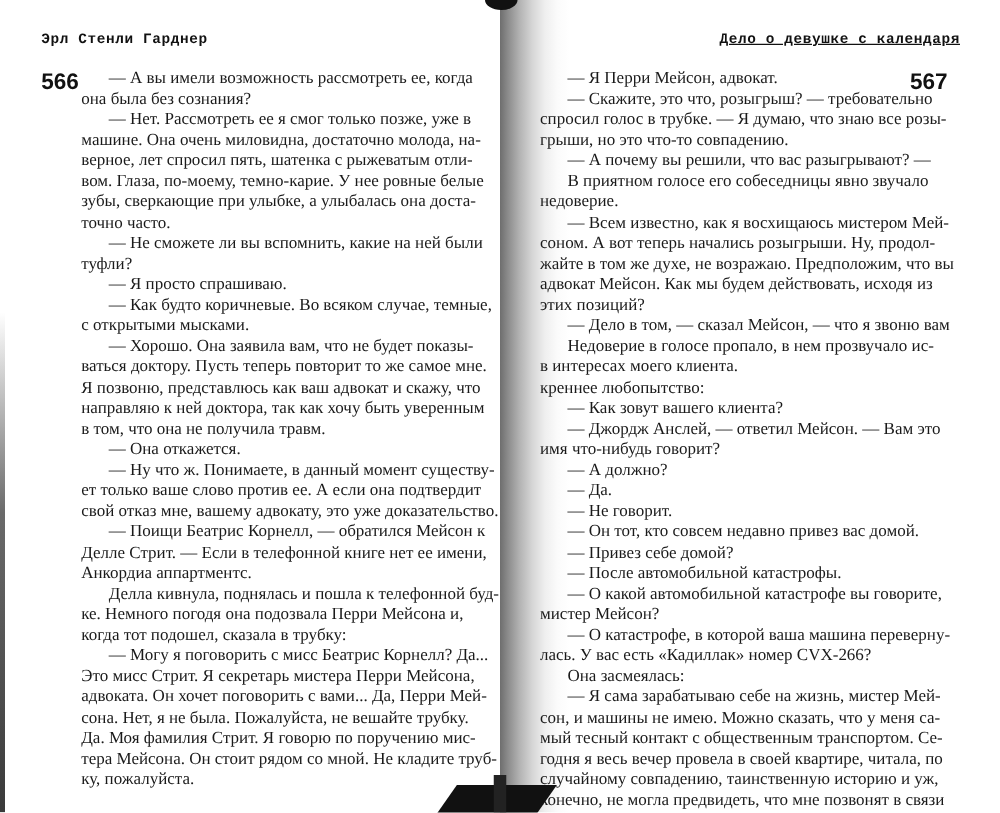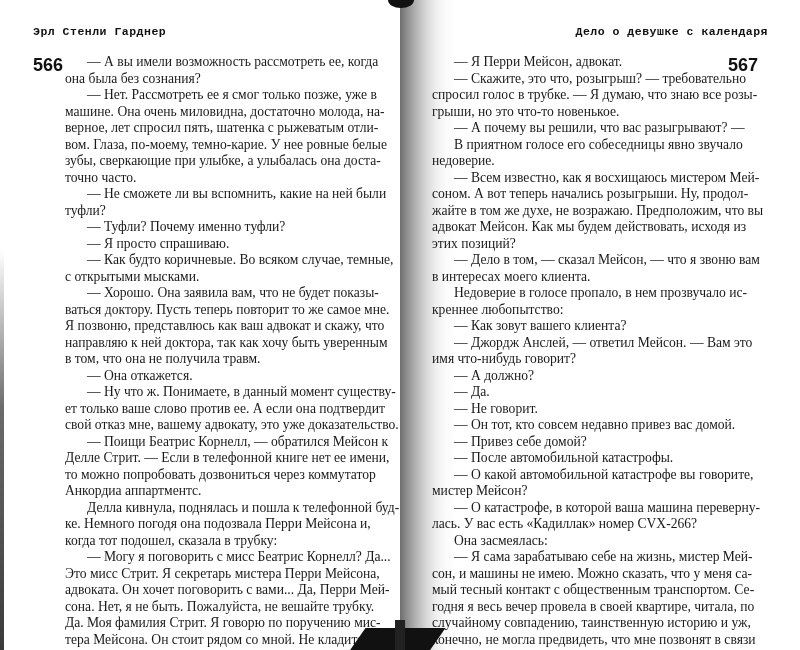--- a/index.html
+++ b/index.html
@@ -35,21 +35,21 @@
     position: absolute; left: 395px; top: 620px; width: 10px; height: 30px;
     background: #222;
   }
   .running-head {
     position: absolute; top: 25px;
     font-family: "Liberation Mono", "DejaVu Sans Mono", monospace;
     font-weight: bold; font-size: 11.5px; letter-spacing: 0.5px; color: #111;
     white-space: nowrap;
   }
   .running-head.left { left: 33px; }
-  .running-head.right { right: 32px; }
+  .running-head.right { right: 32px; text-decoration: underline; }
   .page-num {
     position: absolute; top: 55px;
     font-family: "Liberation Sans", "DejaVu Sans", sans-serif;
     font-weight: bold; font-size: 18px; color: #111;
   }
   .page-num.left { left: 33px; }
   .page-num.right { right: 42px; }
   .text {
     position: absolute; top: 54px;
     font-size: 13.6px; line-height: 16.5px;
@@ -77,69 +77,67 @@
         <span class="line indent">— А вы имели возможность рассмотреть ее, когда</span>
         <span class="line end">она была без сознания?</span>
         <span class="line indent">— Нет. Рассмотреть ее я смог только позже, уже в</span>
         <span class="line">машине. Она очень миловидна, достаточно молода, на-</span>
         <span class="line">верное, лет спросил пять, шатенка с рыжеватым отли-</span>
         <span class="line">вом. Глаза, по-моему, темно-карие. У нее ровные белые</span>
         <span class="line">зубы, сверкающие при улыбке, а улыбалась она доста-</span>
         <span class="line end">точно часто.</span>
         <span class="line indent">— Не сможете ли вы вспомнить, какие на ней были</span>
         <span class="line end">туфли?</span>
-        <span class="line indent end">— Туфли? Почему именно туфли?</span>
         <span class="line indent end">— Я просто спрашиваю.</span>
         <span class="line indent">— Как будто коричневые. Во всяком случае, темные,</span>
         <span class="line end">с открытыми мысками.</span>
         <span class="line indent">— Хорошо. Она заявила вам, что не будет показы-</span>
         <span class="line">ваться доктору. Пусть теперь повторит то же самое мне.</span>
         <span class="line">Я позвоню, представлюсь как ваш адвокат и скажу, что</span>
         <span class="line">направляю к ней доктора, так как хочу быть уверенным</span>
         <span class="line end">в том, что она не получила травм.</span>
         <span class="line indent end">— Она откажется.</span>
         <span class="line indent">— Ну что ж. Понимаете, в данный момент существу-</span>
         <span class="line">ет только ваше слово против ее. А если она подтвердит</span>
         <span class="line end">свой отказ мне, вашему адвокату, это уже доказательство.</span>
         <span class="line indent">— Поищи Беатрис Корнелл, — обратился Мейсон к</span>
         <span class="line">Делле Стрит. — Если в телефонной книге нет ее имени,</span>
-        <span class="line">то можно попробовать дозвониться через коммутатор</span>
         <span class="line end">Анкордиа аппартментс.</span>
         <span class="line indent">Делла кивнула, поднялась и пошла к телефонной буд-</span>
         <span class="line">ке. Немного погодя она подозвала Перри Мейсона и,</span>
         <span class="line end">когда тот подошел, сказала в трубку:</span>
         <span class="line indent">— Могу я поговорить с мисс Беатрис Корнелл? Да...</span>
         <span class="line">Это мисс Стрит. Я секретарь мистера Перри Мейсона,</span>
         <span class="line">адвоката. Он хочет поговорить с вами... Да, Перри Мей-</span>
-        <span class="line">сона. Нет, я не быть. Пожалуйста, не вешайте трубку.</span>
+        <span class="line">сона. Нет, я не была. Пожалуйста, не вешайте трубку.</span>
         <span class="line">Да. Моя фамилия Стрит. Я говорю по поручению мис-</span>
         <span class="line">тера Мейсона. Он стоит рядом со мной. Не кладите труб-</span>
         <span class="line end">ку, пожалуйста.</span>
       </div>
   </div>
 
   <div class="page page-right">
     <div class="running-head right">Дело о девушке с календаря</div>
     <div class="page-num right">567</div>
     <div class="text" id="right-text">
         <span class="line indent end">— Я Перри Мейсон, адвокат.</span>
         <span class="line indent">— Скажите, это что, розыгрыш? — требовательно</span>
         <span class="line">спросил голос в трубке. — Я думаю, что знаю все розы-</span>
-        <span class="line end">грыши, но это что-то новенькое.</span>
+        <span class="line end">грыши, но это что-то совпадению.</span>
         <span class="line indent">— А почему вы решили, что вас разыгрывают? —</span>
         <span class="line indent">В приятном голосе его собеседницы явно звучало</span>
         <span class="line end">недоверие.</span>
         <span class="line indent">— Всем известно, как я восхищаюсь мистером Мей-</span>
         <span class="line">соном. А вот теперь начались розыгрыши. Ну, продол-</span>
         <span class="line">жайте в том же духе, не возражаю. Предположим, что вы</span>
         <span class="line">адвокат Мейсон. Как мы будем действовать, исходя из</span>
         <span class="line end">этих позиций?</span>
         <span class="line indent">— Дело в том, — сказал Мейсон, — что я звоню вам</span>
+        <span class="line indent">Недоверие в голосе пропало, в нем прозвучало ис-</span>
         <span class="line end">в интересах моего клиента.</span>
-        <span class="line indent">Недоверие в голосе пропало, в нем прозвучало ис-</span>
         <span class="line end">креннее любопытство:</span>
         <span class="line indent end">— Как зовут вашего клиента?</span>
         <span class="line indent">— Джордж Анслей, — ответил Мейсон. — Вам это</span>
         <span class="line end">имя что-нибудь говорит?</span>
         <span class="line indent end">— А должно?</span>
         <span class="line indent end">— Да.</span>
         <span class="line indent end">— Не говорит.</span>
         <span class="line indent end">— Он тот, кто совсем недавно привез вас домой.</span>
         <span class="line indent end">— Привез себе домой?</span>
         <span class="line indent end">— После автомобильной катастрофы.</span>

